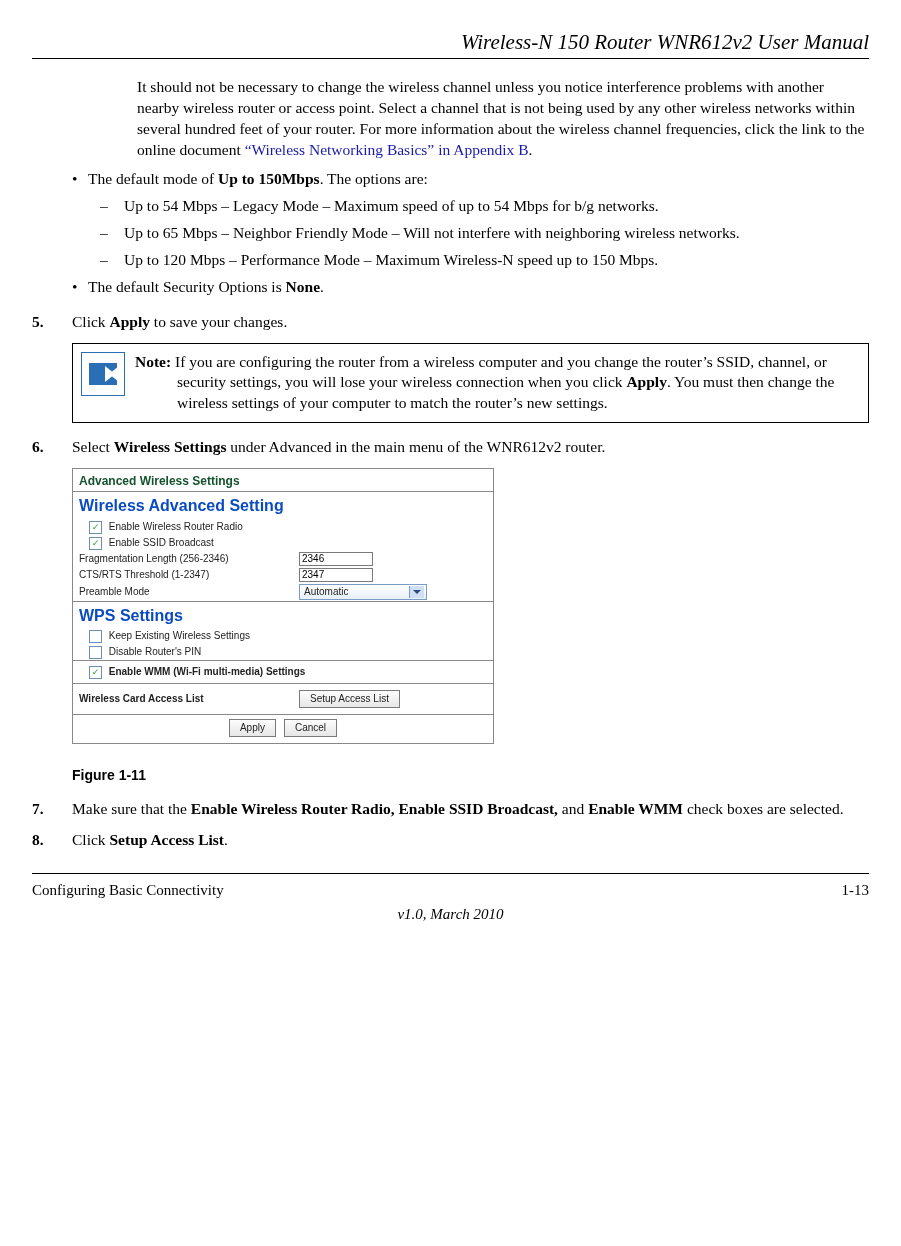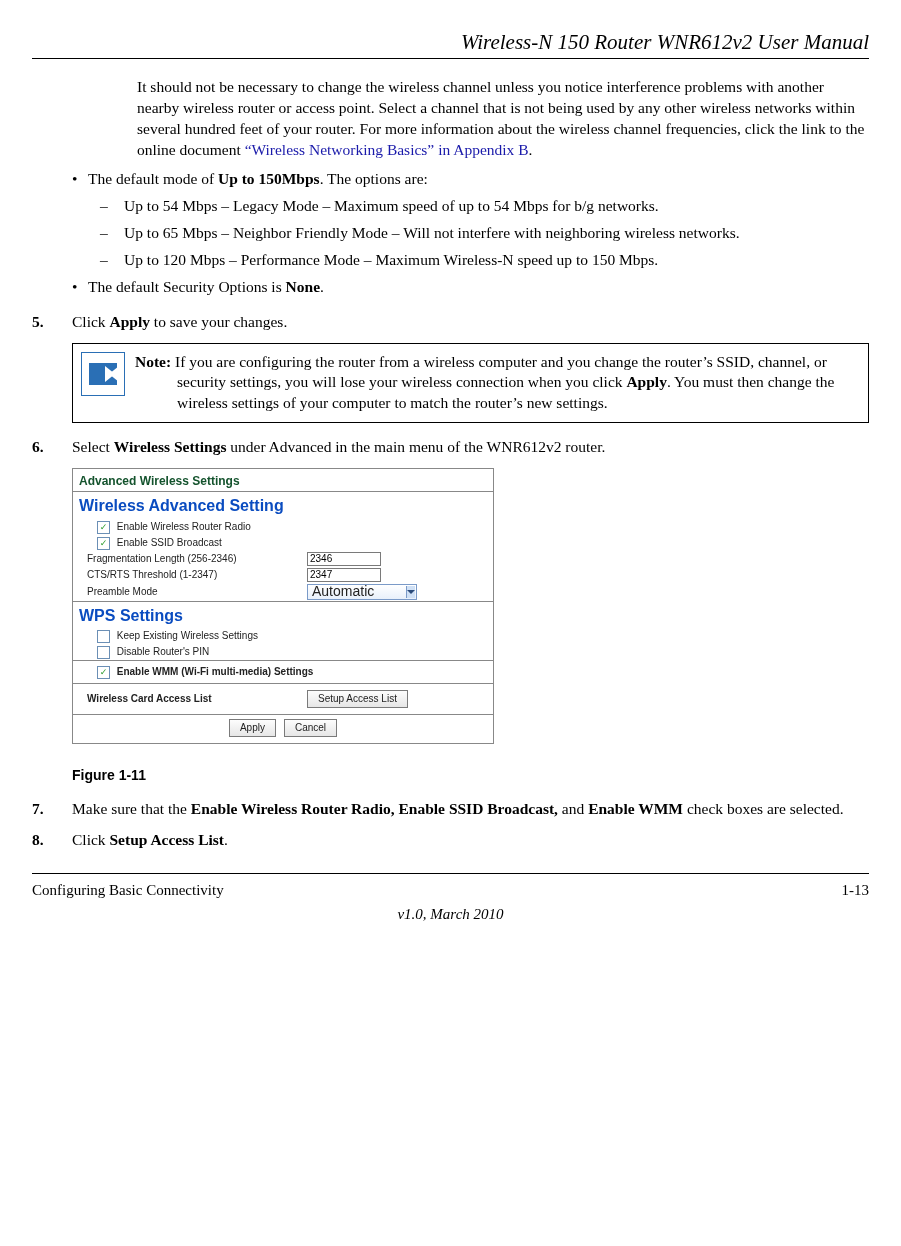--- a/index.html
+++ b/index.html
@@ -129,41 +129,40 @@
     font-weight: bold;
     color: #0a4cc0;
     font-size: 16px;
     padding: 3px 6px 2px 6px;
     font-family: Arial, sans-serif;
   }
   .ui-row {
     display: flex;
     align-items: center;
     padding: 1px 6px;
-    margin-left: 8px;
   }
   .ui-row .lbl { width: 220px; }
   .ui-check {
     width: 11px; height: 11px; border: 1px solid #6b8fb5; margin-right: 4px;
     display: inline-flex; align-items: center; justify-content: center;
     font-size: 9px; color: #2a9a2a; line-height: 1; vertical-align: middle;
   }
   .ui-input {
     border: 1px solid #7a7a7a;
     height: 14px;
     width: 74px;
     font-size: 10px;
     padding: 0 2px;
     box-sizing: border-box;
   }
   .ui-select {
     border: 1px solid #7a9ac8;
     height: 16px;
-    width: 110px;
-    font-size: 14px;
+    width: 128px;
+    font-size: 10px;
     display: inline-flex;
     align-items: center;
     justify-content: space-between;
     padding: 0 2px 0 4px;
     box-sizing: border-box;
     background: linear-gradient(#fff,#e8f0fb);
     gap: 32px;
   }
   .ui-select .arrow {
     width: 14px; height: 12px; background: #cfe0f5; border-left: 1px solid #7a9ac8;

